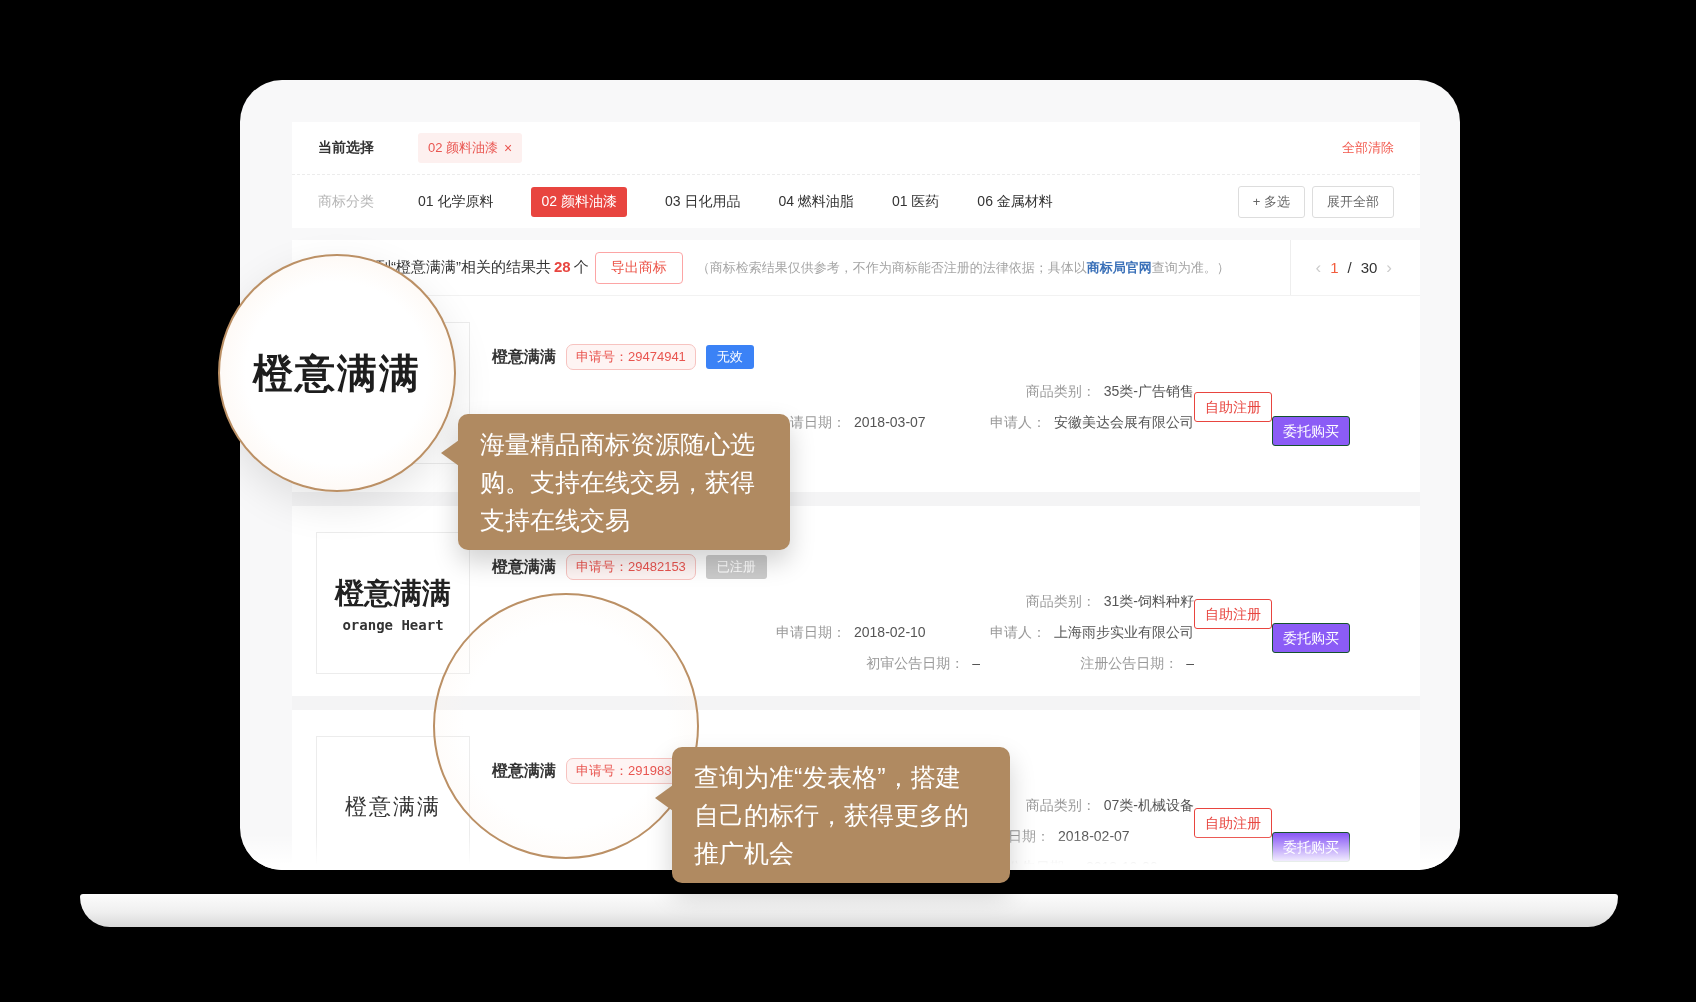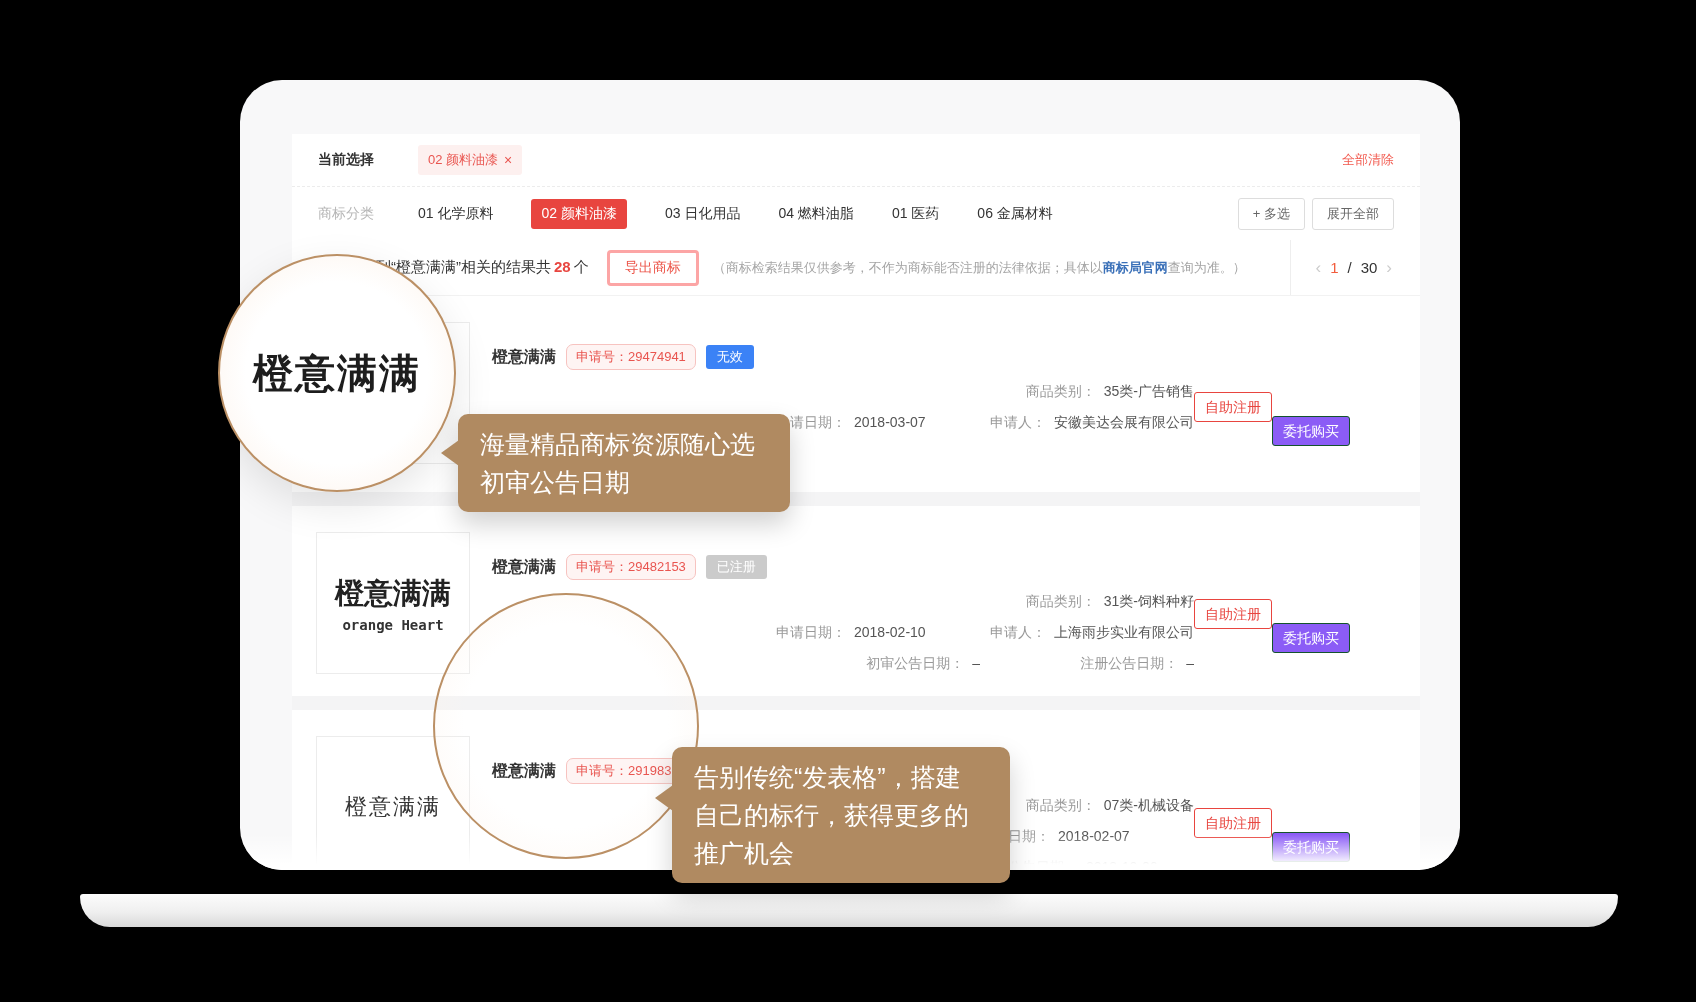--- a/index.html
+++ b/index.html
@@ -17,21 +17,21 @@
     background:#f8f8f9; border-radius:42px; overflow:hidden;
   }
   .frame::after{ 
     content:''; position:absolute; left:0; right:0; bottom:0; height:36px;
     background:linear-gradient(rgba(255,255,255,0), #ffffff 85%);
     z-index:6; pointer-events:none;
   }
   .panel { position:absolute; left:52px; width:1128px; background:#fff; }
 
   
-  .panel-filters { top:54px; height:106px; }
+  .panel-filters { top:42px; height:106px; }
   .filter-row1 { height:53px; display:flex; align-items:center; padding:0 26px;
                  border-bottom:1px dashed #ececec; }
   .current-label { font-size:14px; color:#333; font-weight:bold; }
   .chip { margin-left:44px; background:#fdf0ef; color:#e95550; font-size:13px;
           padding:6px 10px; border-radius:3px; display:flex; align-items:center; gap:6px; cursor:pointer; }
   .chip-close { font-size:14px; line-height:1; }
   .clear-all { margin-left:auto; color:#f25a4f; font-size:13px; cursor:pointer; }
 
   .filter-row2 { height:53px; display:flex; align-items:center; padding:0 26px;
                  font-size:14px; color:#333; }
@@ -41,21 +41,21 @@
   .filter-actions { margin-left:auto; display:flex; gap:7px; }
   .ghost-btn { border:1px solid #ddd; color:#666; padding:6px 14px; font-size:13px;
                border-radius:3px; background:#fff; white-space:nowrap; cursor:pointer; }
 
   
   .panel-results { top:160px; height:630px; overflow:hidden; }
   .results-header { height:56px; display:flex; align-items:center; padding-left:24px;
                     border-bottom:1px solid #f2f2f2; }
   .summary { font-size:15px; color:#333; white-space:nowrap; }
   .count { color:#e8453f; margin:0 3px; font-weight:bold; }
-  .export-btn { margin-left:18px; border:3px solid #fca5a5; color:#ec5549; background:#fff;
+  .export-btn { margin-left:6px; border:1px solid #fca5a5; color:#ec5549; background:#fff;
                 font-size:14px; padding:6px 15px; border-radius:4px; white-space:nowrap; cursor:pointer; }
   .disclaimer { margin-left:14px; font-size:13px; color:#a5a5a5; white-space:nowrap; overflow:hidden; flex:1; }
   .official-link { color:#3a70b8; font-weight:bold; cursor:pointer; }
   .pagination { border-left:1px solid #eee; height:100%; display:flex; align-items:center;
                 padding:0 28px 0 24px; gap:9px; font-size:15px; white-space:nowrap; }
   .pg-arrow { color:#ccc; font-size:17px; cursor:pointer; }
   .pg-current { color:#f25d3d; }
   .pg-sep, .pg-total { color:#333; }
 
   .sep { height:14px; background:#f4f4f5; }
@@ -282,21 +282,22 @@
   </div>
 </div>
 
 <div class="magnifier magnifier-1">
   <span class="magnified-text">橙意满满</span>
 </div>
 <div class="magnifier magnifier-2"></div>
 
 <div class="callout callout-1">
   <div class="callout-line">海量精品商标资源随心选</div>
-  <div class="callout-line">初审公告日期</div>
+  <div class="callout-line">购。支持在线交易，获得</div>
+  <div class="callout-line">支持在线交易</div>
 </div>
 <div class="callout callout-2">
-  <div class="callout-line">告别传统“发表格”，搭建</div>
+  <div class="callout-line">查询为准“发表格”，搭建</div>
   <div class="callout-line">自己的标行，获得更多的</div>
   <div class="callout-line">推广机会</div>
 </div>
 
 <div class="laptop-base"></div>
 
 </body></html>

